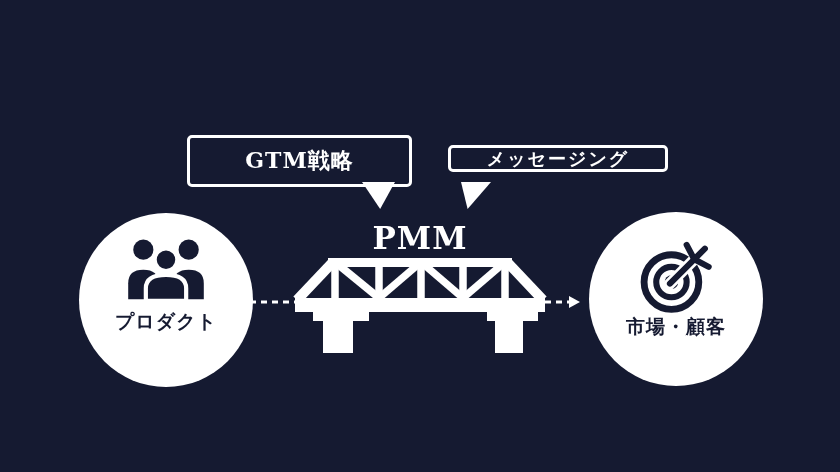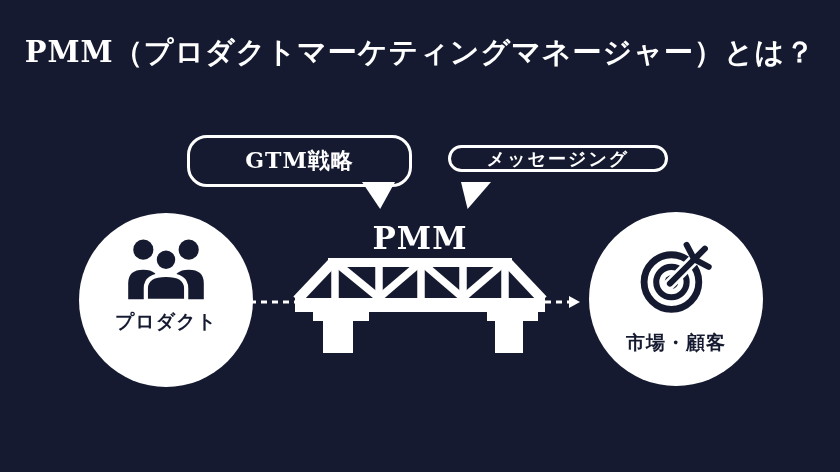--- a/index.html
+++ b/index.html
@@ -21,21 +21,21 @@
     text-align:center;
     color:var(--foreground);
     font-size:29px;font-weight:bold;letter-spacing:1px;
     white-space:nowrap;
   }
   
   .bubble{
     position:absolute;
     background:var(--background);
     border:3.5px solid var(--foreground);
-    border-radius:20px;
+    border-radius:5px;
     color:var(--foreground);
     font-weight:bold;
     display:flex;align-items:center;justify-content:center;
     white-space:nowrap;
   }
   .bubble-gtm{left:187px;top:135px;width:225px;height:52px;font-size:22px;letter-spacing:1px;}
   .bubble-msg{left:448px;top:145px;width:220px;height:27px;font-size:18px;letter-spacing:2px;}
   .bubble-tail{
     position:absolute;
     background:var(--foreground);
@@ -67,28 +67,27 @@
   .node-icon{flex:none;}
   .node-left .node-icon{margin-top:24px;}
   .node-right .node-icon{margin-top:26px;}
   .node-label{
     color:var(--ink);
     font-size:19px;font-weight:bold;letter-spacing:1px;
     line-height:1.28;text-align:right;
     margin-top:8px;
     white-space:nowrap;
   }
-  .node-right .node-label{margin-top:16px;}
+  .node-right .node-label{margin-top:0;}
 </style>
 </head>
 <body>
 
 <div class="stage">
 
-  <div class="title">PMM（プロダクトマーケティングマネージャー）とは？</div>
 
   <svg class="flow-svg" viewBox="0 0 840 472" aria-hidden="true">
     <line x1="250" y1="302" x2="296" y2="302" stroke="#ffffff" stroke-width="3" stroke-dasharray="6 5"></line>
     <line x1="545" y1="302" x2="569" y2="302" stroke="#ffffff" stroke-width="3" stroke-dasharray="6 5"></line>
     <polygon points="569,296 580,302 569,308" fill="#ffffff"></polygon>
   </svg>
 
   <div class="bubble bubble-gtm">
     <span>GTM戦略</span>
   </div>

